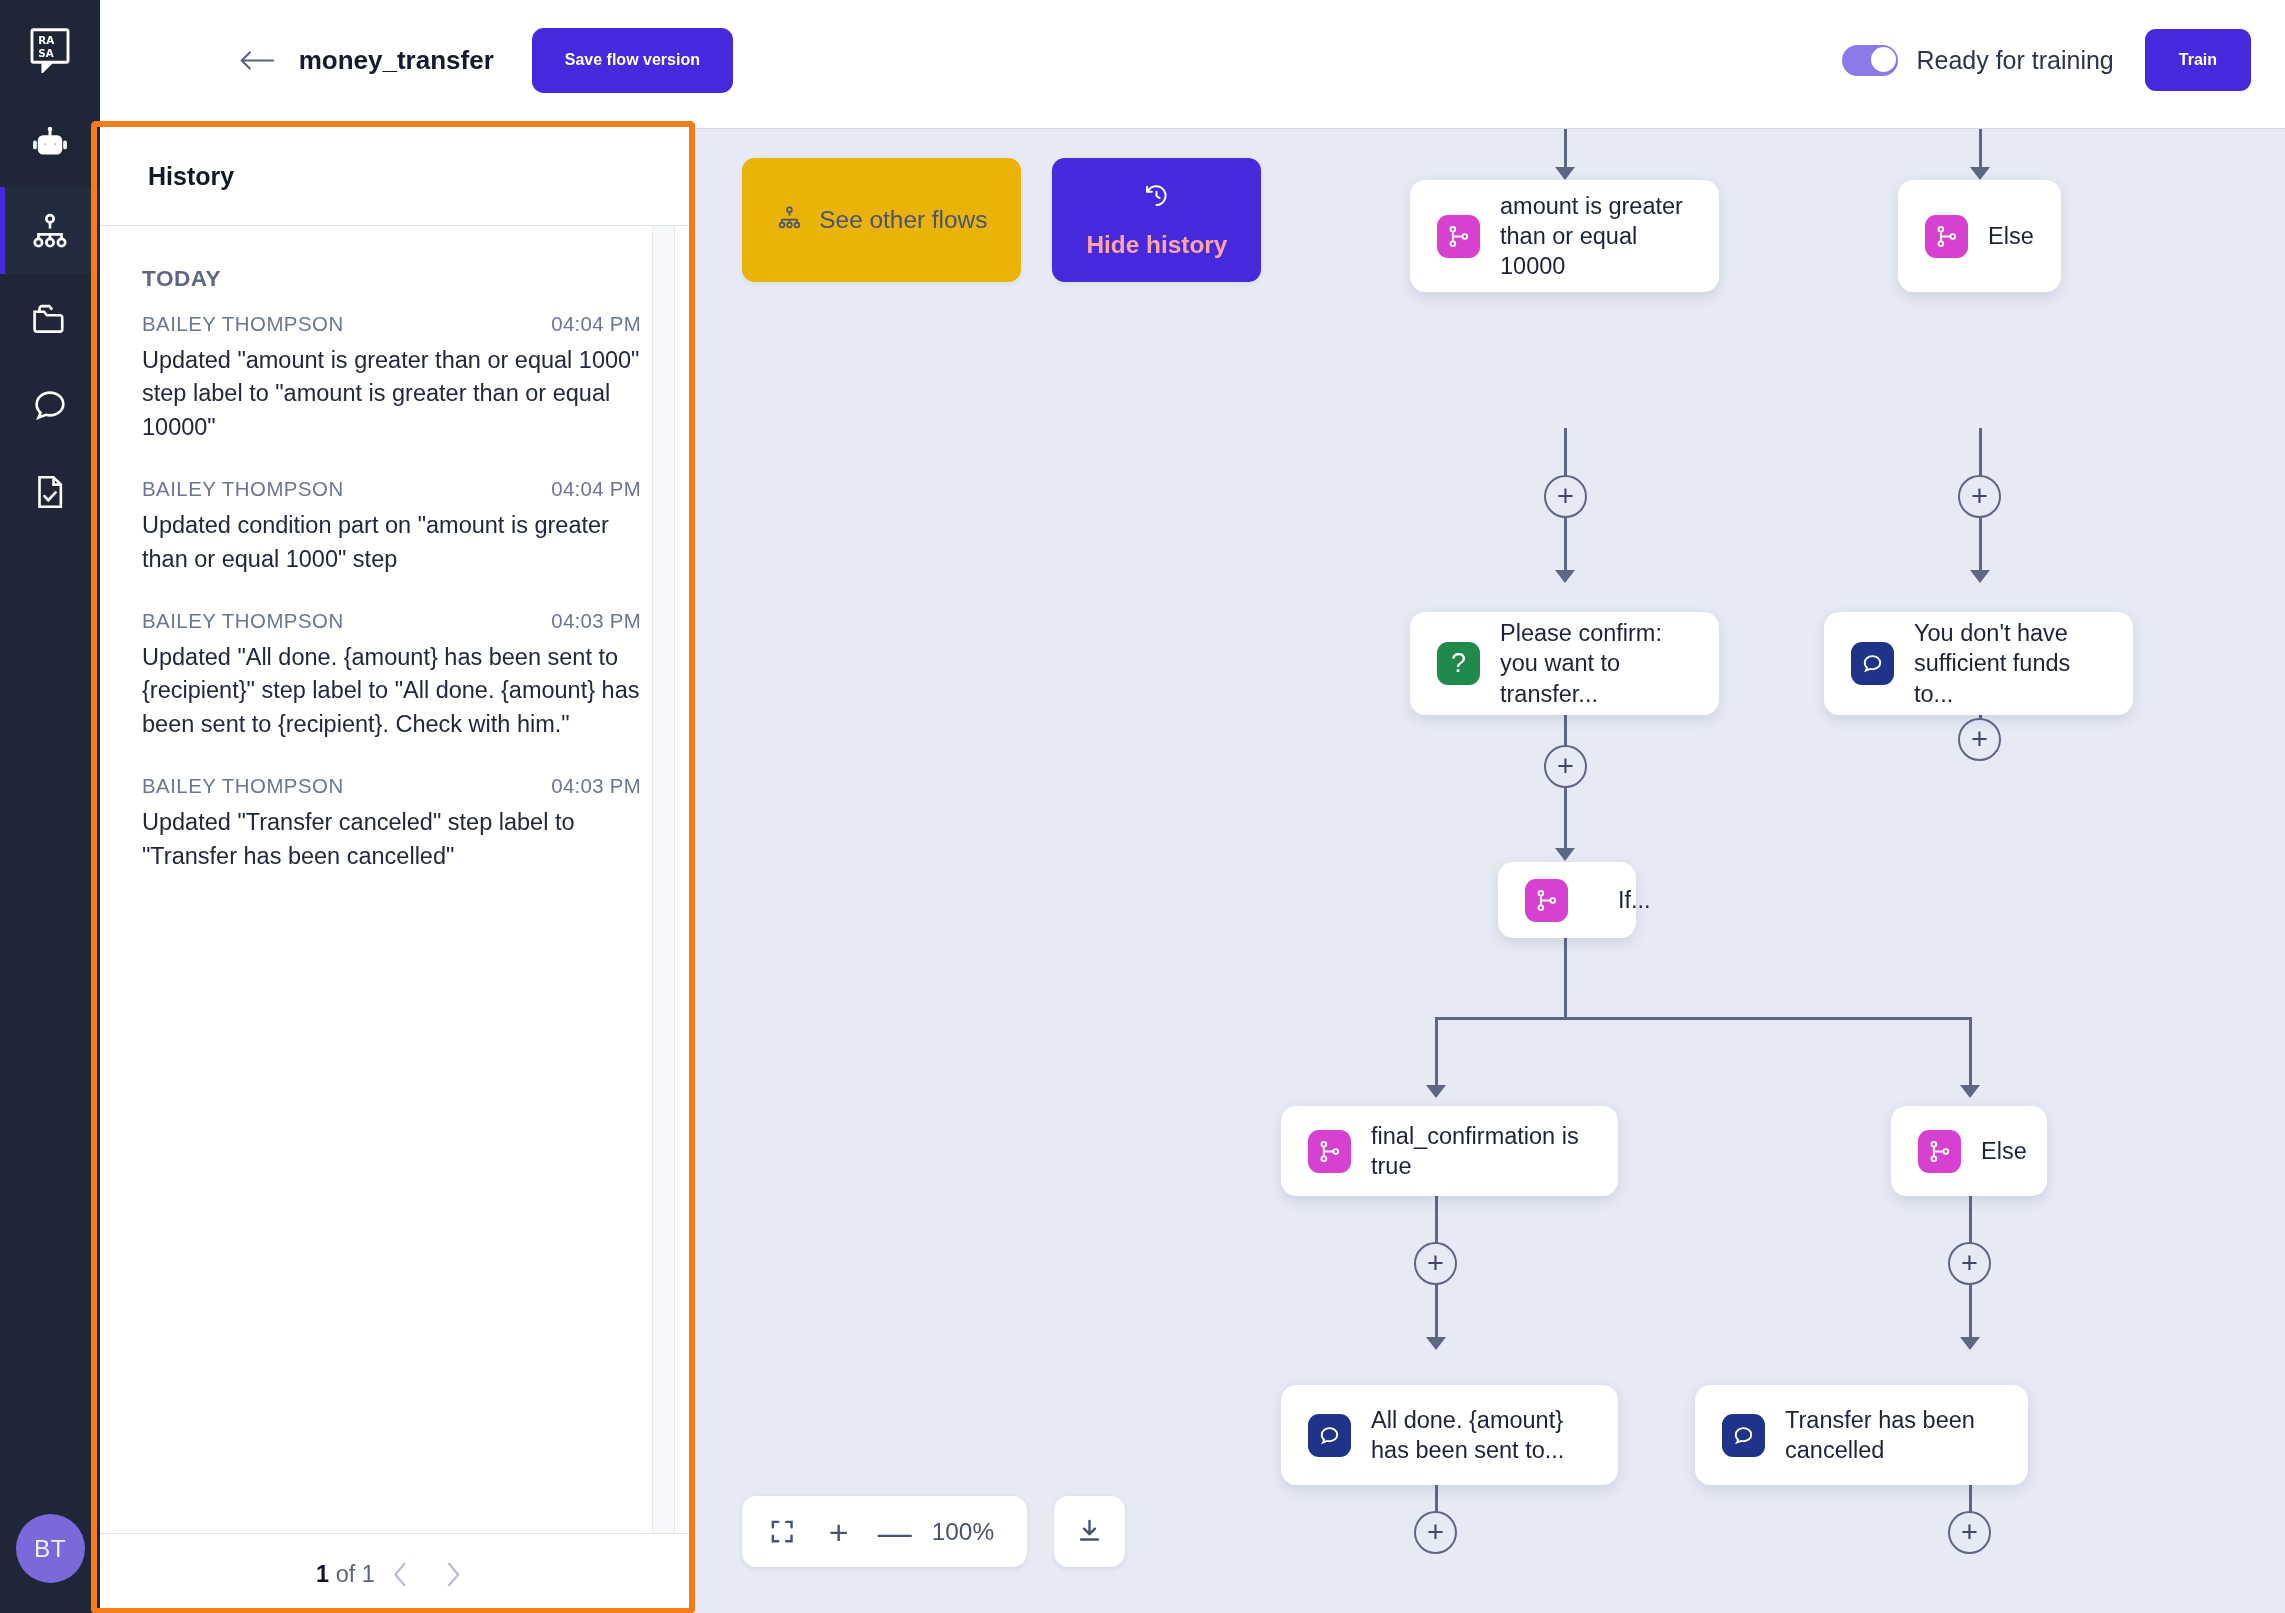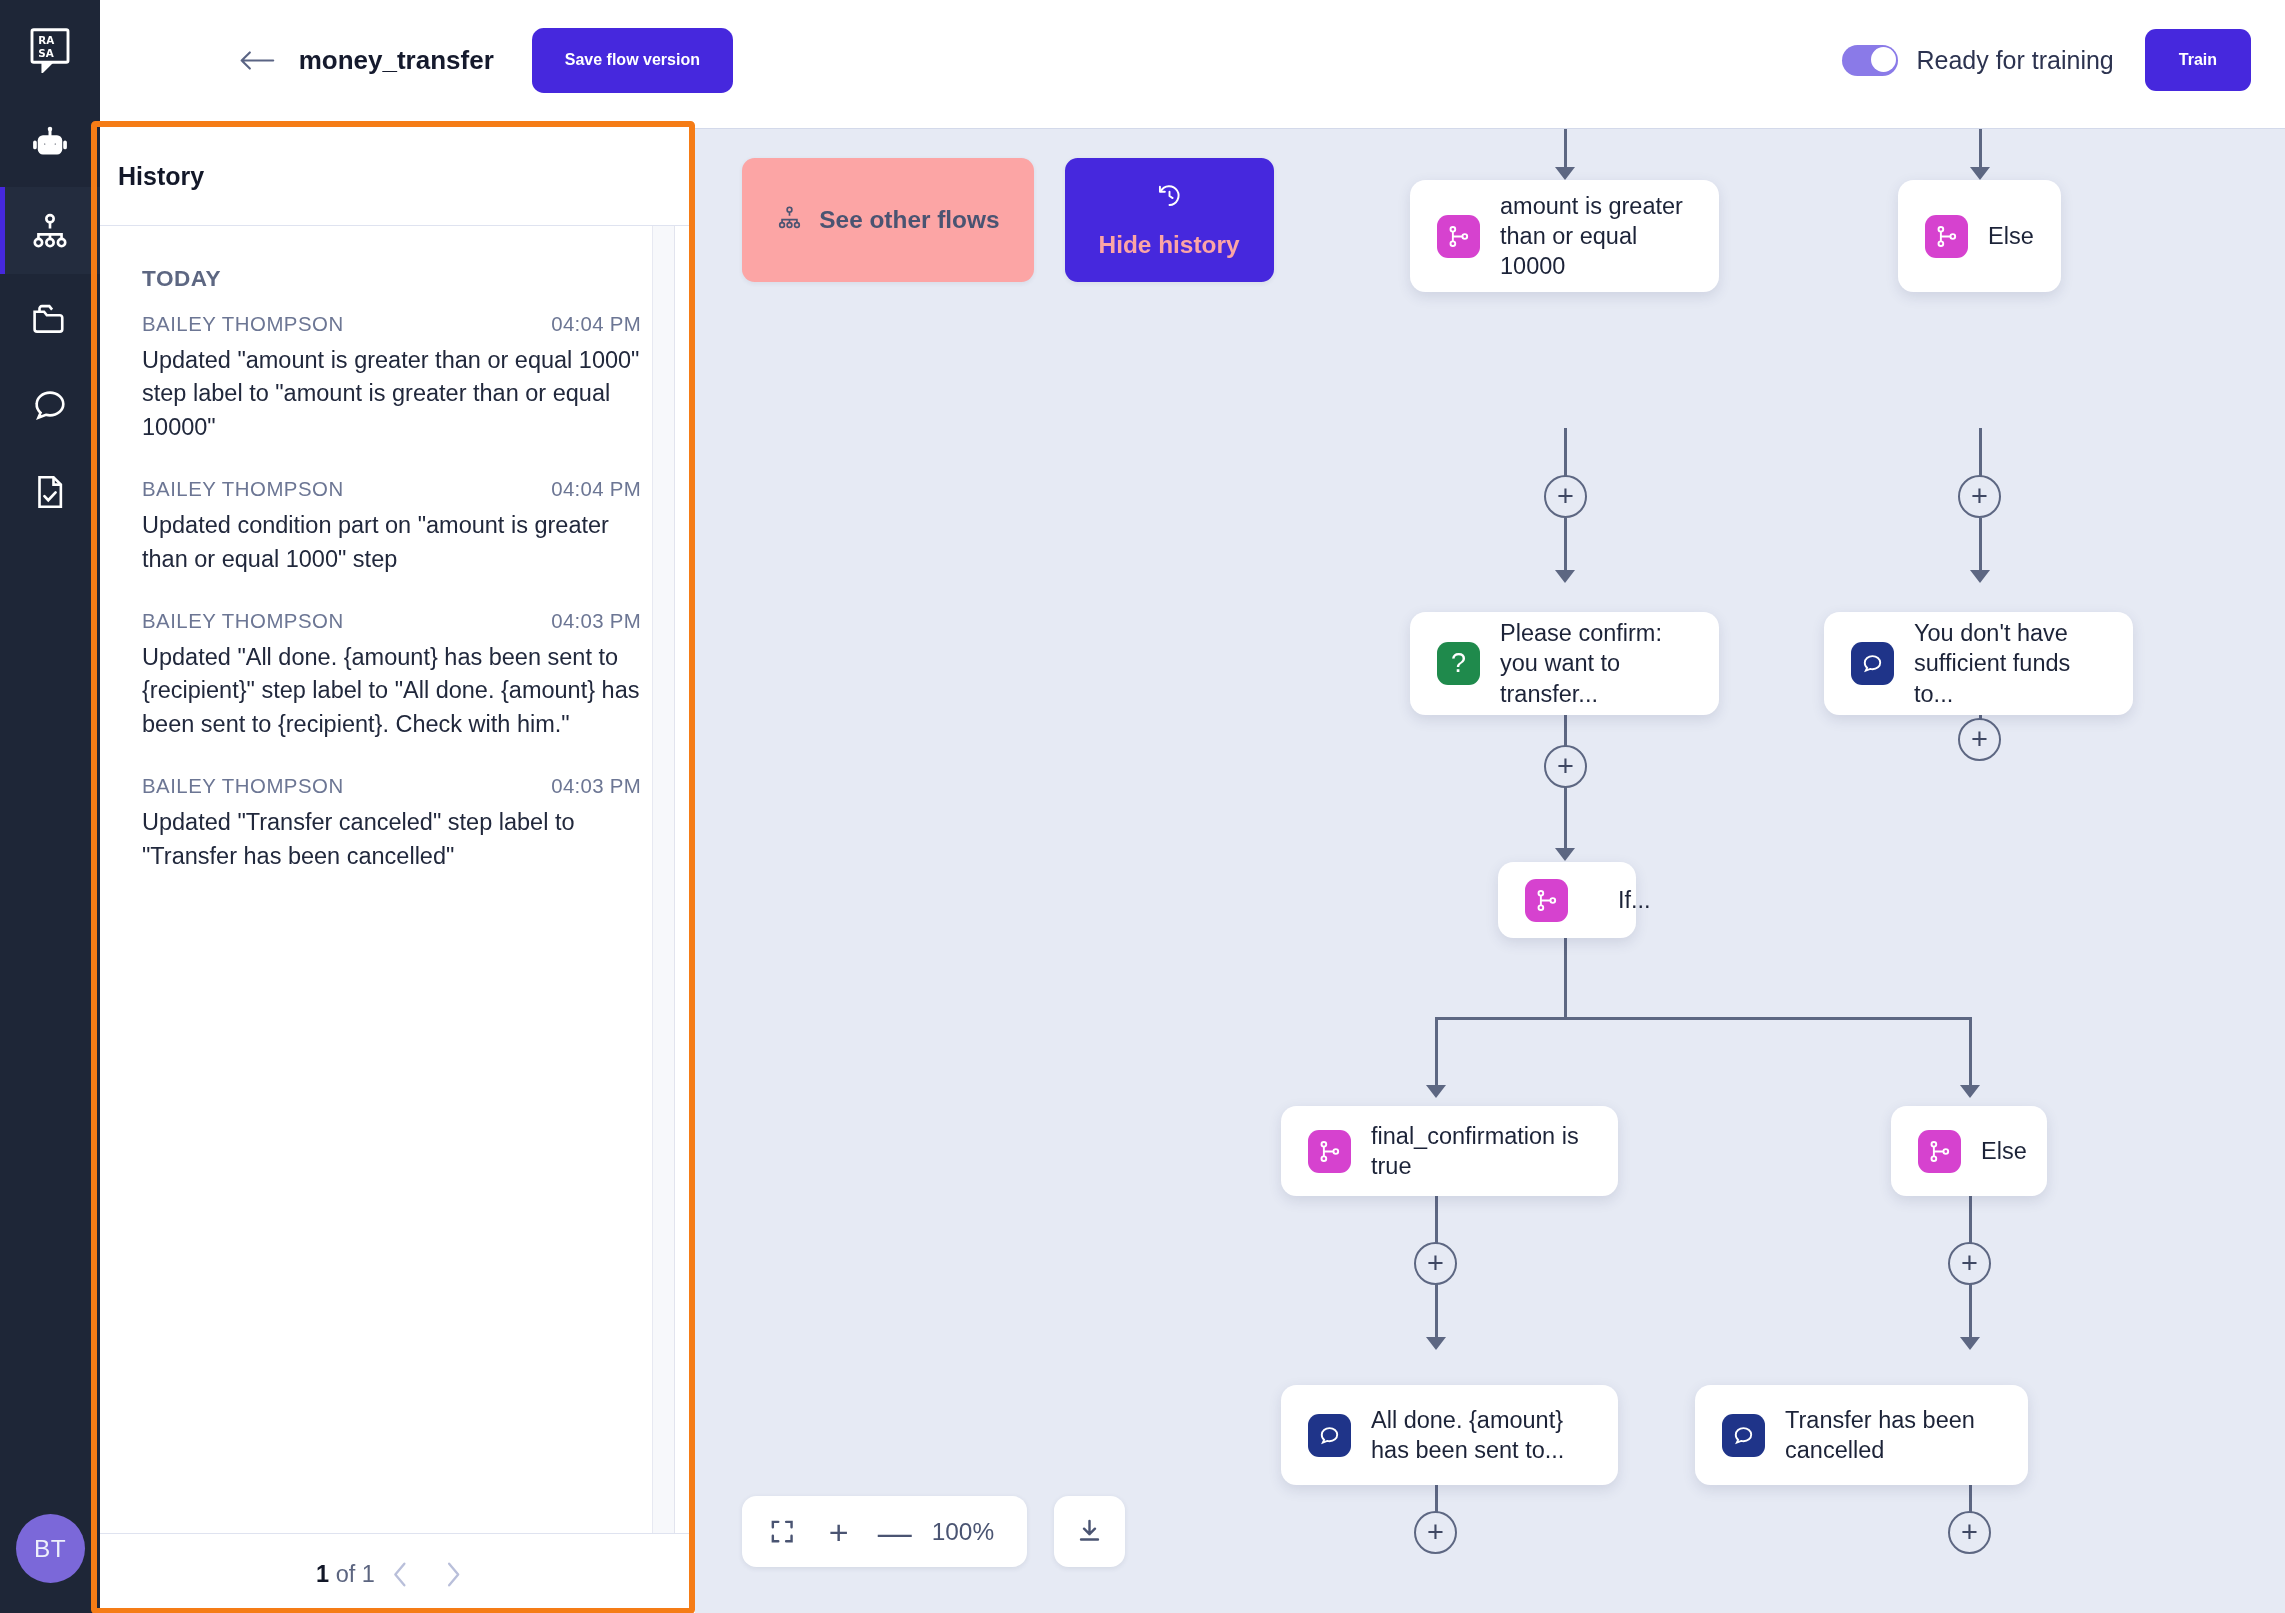--- a/index.html
+++ b/index.html
@@ -83,21 +83,21 @@
   .body { flex: 1; display: flex; position: relative; min-height: 0; }
 
   
   .history-wrap { position: relative; flex: 0 0 595px; width: 595px; }
   .history-panel {
     position: absolute; inset: 0; background: #ffffff;
     display: flex; flex-direction: column; overflow: hidden;
   }
   .history-head {
     height: 98px; flex: 0 0 98px; display: flex; align-items: center;
-    padding-left: 18px; border-bottom: 1.8px solid #dfe3f0;
+    padding-left: 48px; border-bottom: 1.8px solid #dfe3f0;
   }
   .history-head .h-title { font-size: 25px; font-weight: bold; color: #131829; }
   .history-scroll {
     flex: 1; overflow: hidden; position: relative;
     padding: 40px 54px 18px 42px;
   }
   .history-scrollbar {
     position: absolute; top: 98px; bottom: 81px; right: 20px; width: 23.5px;
     background: #f7f8fb; border-left: 1.8px solid #e7e9f2; border-right: 1.8px solid #e2e4ee;
   }
@@ -129,26 +129,25 @@
 
   
   .canvas {
     flex: 1; position: relative; background: #e6eaf4; overflow: hidden;
     border-top: 1.8px solid #d3d9ea;
   }
   .canvas-toolbar {
     position: absolute; left: 47px; top: 29px; display: flex; gap: 31px; z-index: 3;
   }
   .chip {
-    background: #fca5a5; border: none; border-radius: 12.7px;
+    background: #eab308; border: none; border-radius: 12.7px;
     display: flex; align-items: center; gap: 16.3px;
     padding: 23.5px 34px; font-size: 24.4px; color: #4a5472; cursor: pointer;
     box-shadow: 0 1.8px 4.5px rgba(40,50,90,.07); font-family: "Liberation Sans", sans-serif;
     white-space: nowrap;
-    font-weight: bold;
   }
   .chip.solid { background: #4628dd; color: #fca5a5; font-weight: bold; flex-direction: column; }
 
   
   .node {
     position: absolute; background: #fff; border-radius: 15.4px;
     box-shadow: 0 4.5px 12.7px rgba(52,64,105,.13);
     display: flex; align-items: center; padding: 0 27px;
     z-index: 2;
   }

